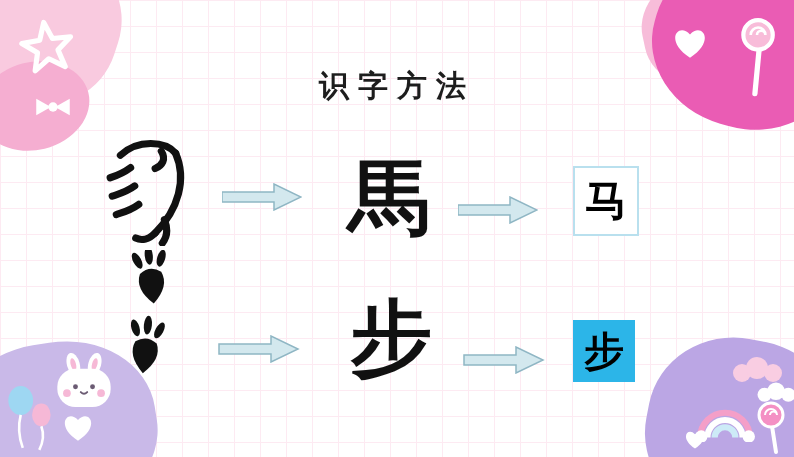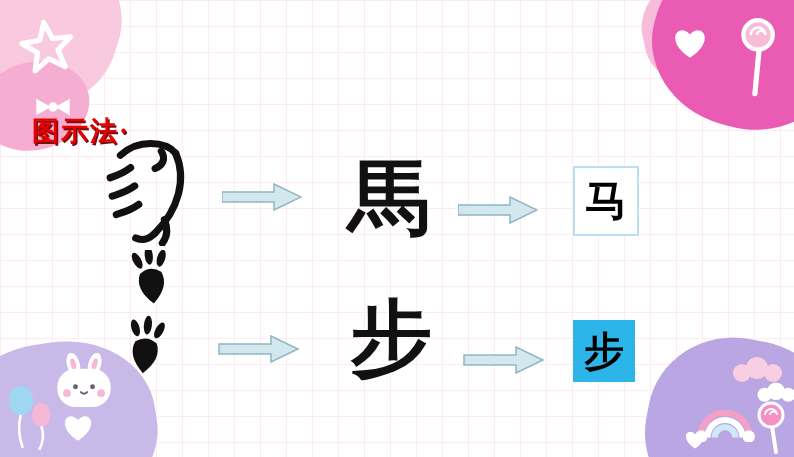--- a/index.html
+++ b/index.html
@@ -130,21 +130,21 @@
   </svg>
   <svg class="icon" style="left:752px;top:400px" width="40" height="56" viewBox="0 0 40 56">
     <line x1="20" y1="26" x2="24" y2="52" stroke="#ffffff" stroke-width="4" stroke-linecap="round"></line>
     <circle cx="19" cy="15" r="12" fill="#f490c4" stroke="#ffffff" stroke-width="3"></circle>
     <path d="M19,15 m-6,0 a6,6 0 1,1 12,0 a3.5,3.5 0 1,0 -7,0" stroke="#ffffff" stroke-width="2" fill="none"></path>
   </svg>
   <svg class="icon" style="left:684px;top:430px" width="22" height="20" viewBox="0 0 34 30">
     <path d="M17,28 C-8,12 6,-6 17,6 C28,-6 42,12 17,28 Z" fill="#ffffff"></path>
   </svg>
 
-  <div class="method-label">图示法·</div>
+  <div class="title">识字方法</div>
 
   <svg class="pictograph horse-pict" width="92" height="114" viewBox="0 0 90 110">
     <g fill="none" stroke="#111111" stroke-width="7" stroke-linecap="round">
       <path d="M18,22 C35,6 62,8 72,20"></path>
       <path d="M58,18 C63,26 59,32 52,35"></path>
       <path d="M72,20 C83,45 75,75 52,98"></path>
       <path d="M28,34 C20,40 14,42 8,44"></path>
       <path d="M32,52 C24,58 16,60 10,62"></path>
       <path d="M36,70 C28,76 20,78 14,80"></path>
       <path d="M52,98 C46,104 39,106 33,103"></path>

